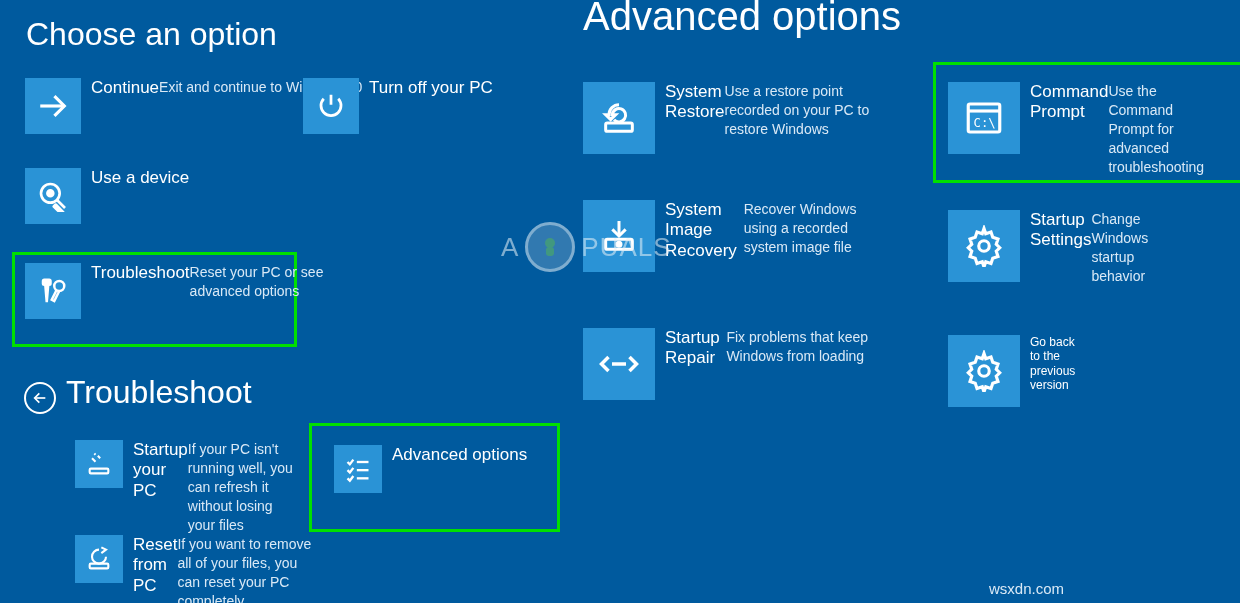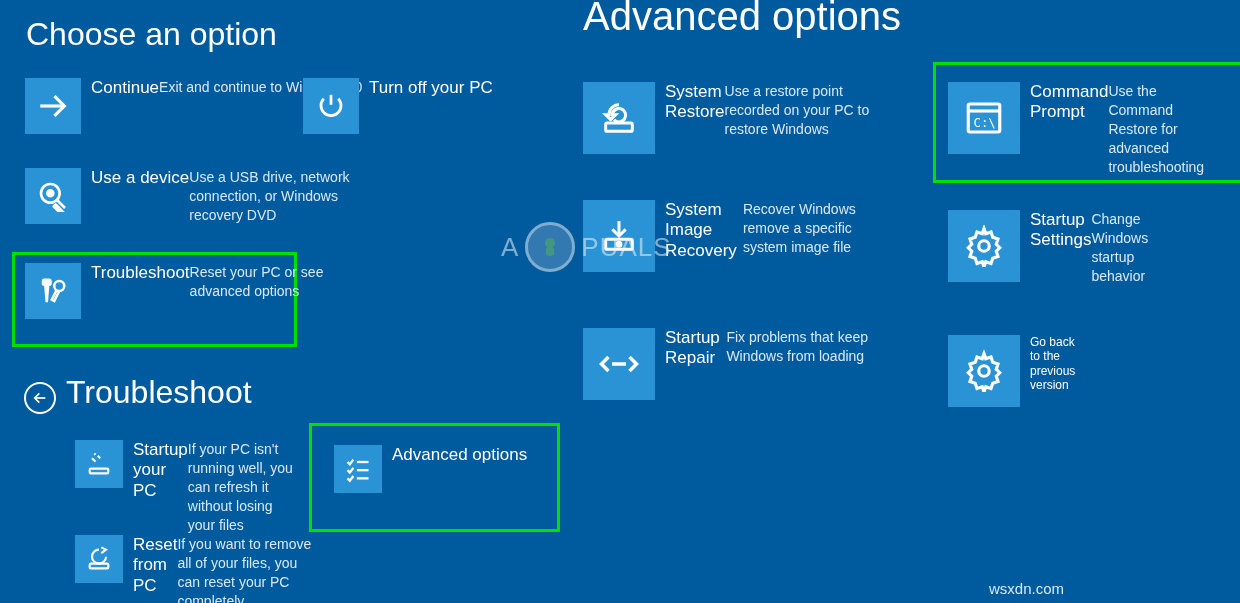--- a/index.html
+++ b/index.html
@@ -60,21 +60,20 @@
     <div class="icon">
       <svg width="32" height="32" viewBox="0 0 24 24" fill="none" stroke="#fff" stroke-width="2">
         <circle cx="10" cy="10" r="7"></circle>
           <circle cx="10" cy="10" r="2.2" fill="#fff"></circle>
         <path d="M15 15l6 6"></path>
           <rect x="14" y="17" width="10" height="4" rx="1" fill="#fff" stroke="none" transform="rotate(45 14 17)"></rect>
       </svg>
     </div>
     <div class="txt">
       <div class="title">Use a device</div>
-      <div class="sub" style="max-width:170px">Use a USB drive, network connection, or Windows recovery DVD</div>
     </div>
   </div>
 
   <div class="boxed" style="position:absolute;left:12px;top:252px;width:279px;height:89px"></div>
   <div class="tile" style="left:25px;top:263px">
     <div class="icon">
       <svg width="30" height="30" viewBox="0 0 24 24" fill="none" stroke="#fff" stroke-width="2">
         <path d="M7 21l-1-12h2l-1 12z" fill="#fff"></path>
           <rect x="4" y="3" width="6" height="4" rx="1" fill="#fff"></rect>
         <circle cx="17" cy="8" r="4"></circle>
@@ -158,21 +157,21 @@
     <div class="icon" style="width:72px;height:72px;flex:0 0 72px">
       <svg width="40" height="40" viewBox="0 0 24 24" fill="none" stroke="#fff" stroke-width="1.8">
         <rect x="4" y="14" width="16" height="6" rx="1"></rect>
           <circle cx="12" cy="17" r="1.2" fill="#fff"></circle>
         <path d="M12 3v8"></path>
           <polyline points="8 8 12 12 16 8"></polyline>
       </svg>
     </div>
     <div class="txt" style="max-width:220px">
       <div class="title">System Image Recovery</div>
-      <div class="sub">Recover Windows remove a specific system image file</div>
+      <div class="sub">Recover Windows using a recorded system image file</div>
     </div>
   </div>
 
   <div class="tile" style="left:583px;top:328px">
     <div class="icon" style="width:72px;height:72px;flex:0 0 72px">
       <svg width="42" height="42" viewBox="0 0 24 24" fill="none" stroke="#fff" stroke-width="2">
         <polyline points="6 8 2 12 6 16"></polyline>
           <polyline points="18 8 22 12 18 16"></polyline>
           <line x1="8" y1="12" x2="16" y2="12"></line>
       </svg>
@@ -187,21 +186,21 @@
   <div class="tile" style="left:948px;top:82px">
     <div class="icon" style="width:72px;height:72px;flex:0 0 72px">
       <svg width="42" height="42" viewBox="0 0 24 24" fill="none" stroke="#fff" stroke-width="1.8">
         <rect x="3" y="4" width="18" height="16" rx="1"></rect>
           <line x1="3" y1="8" x2="21" y2="8"></line>
         <text x="6" y="17" fill="#fff" stroke="none" font-size="7" font-family="monospace">C:\</text>
       </svg>
     </div>
     <div class="txt" style="max-width:180px">
       <div class="title">Command Prompt</div>
-      <div class="sub">Use the Command Restore for advanced troubleshooting</div>
+      <div class="sub">Use the Command Prompt for advanced troubleshooting</div>
     </div>
   </div>
 
   <div class="tile" style="left:948px;top:210px">
     <div class="icon" style="width:72px;height:72px;flex:0 0 72px">
       <svg width="42" height="42" viewBox="0 0 24 24" fill="none" stroke="#fff" stroke-width="1.8">
         <circle cx="12" cy="12" r="3"></circle>
         <path d="M12 2l1 3 3-1 1 3 3 1-1 3 2 2-2 2 1 3-3 1-1 3-3-1-1 3-1-3-3 1-1-3-3-1 1-3-2-2 2-2-1-3 3-1 1-3 3 1z"></path>
       </svg>
     </div>

